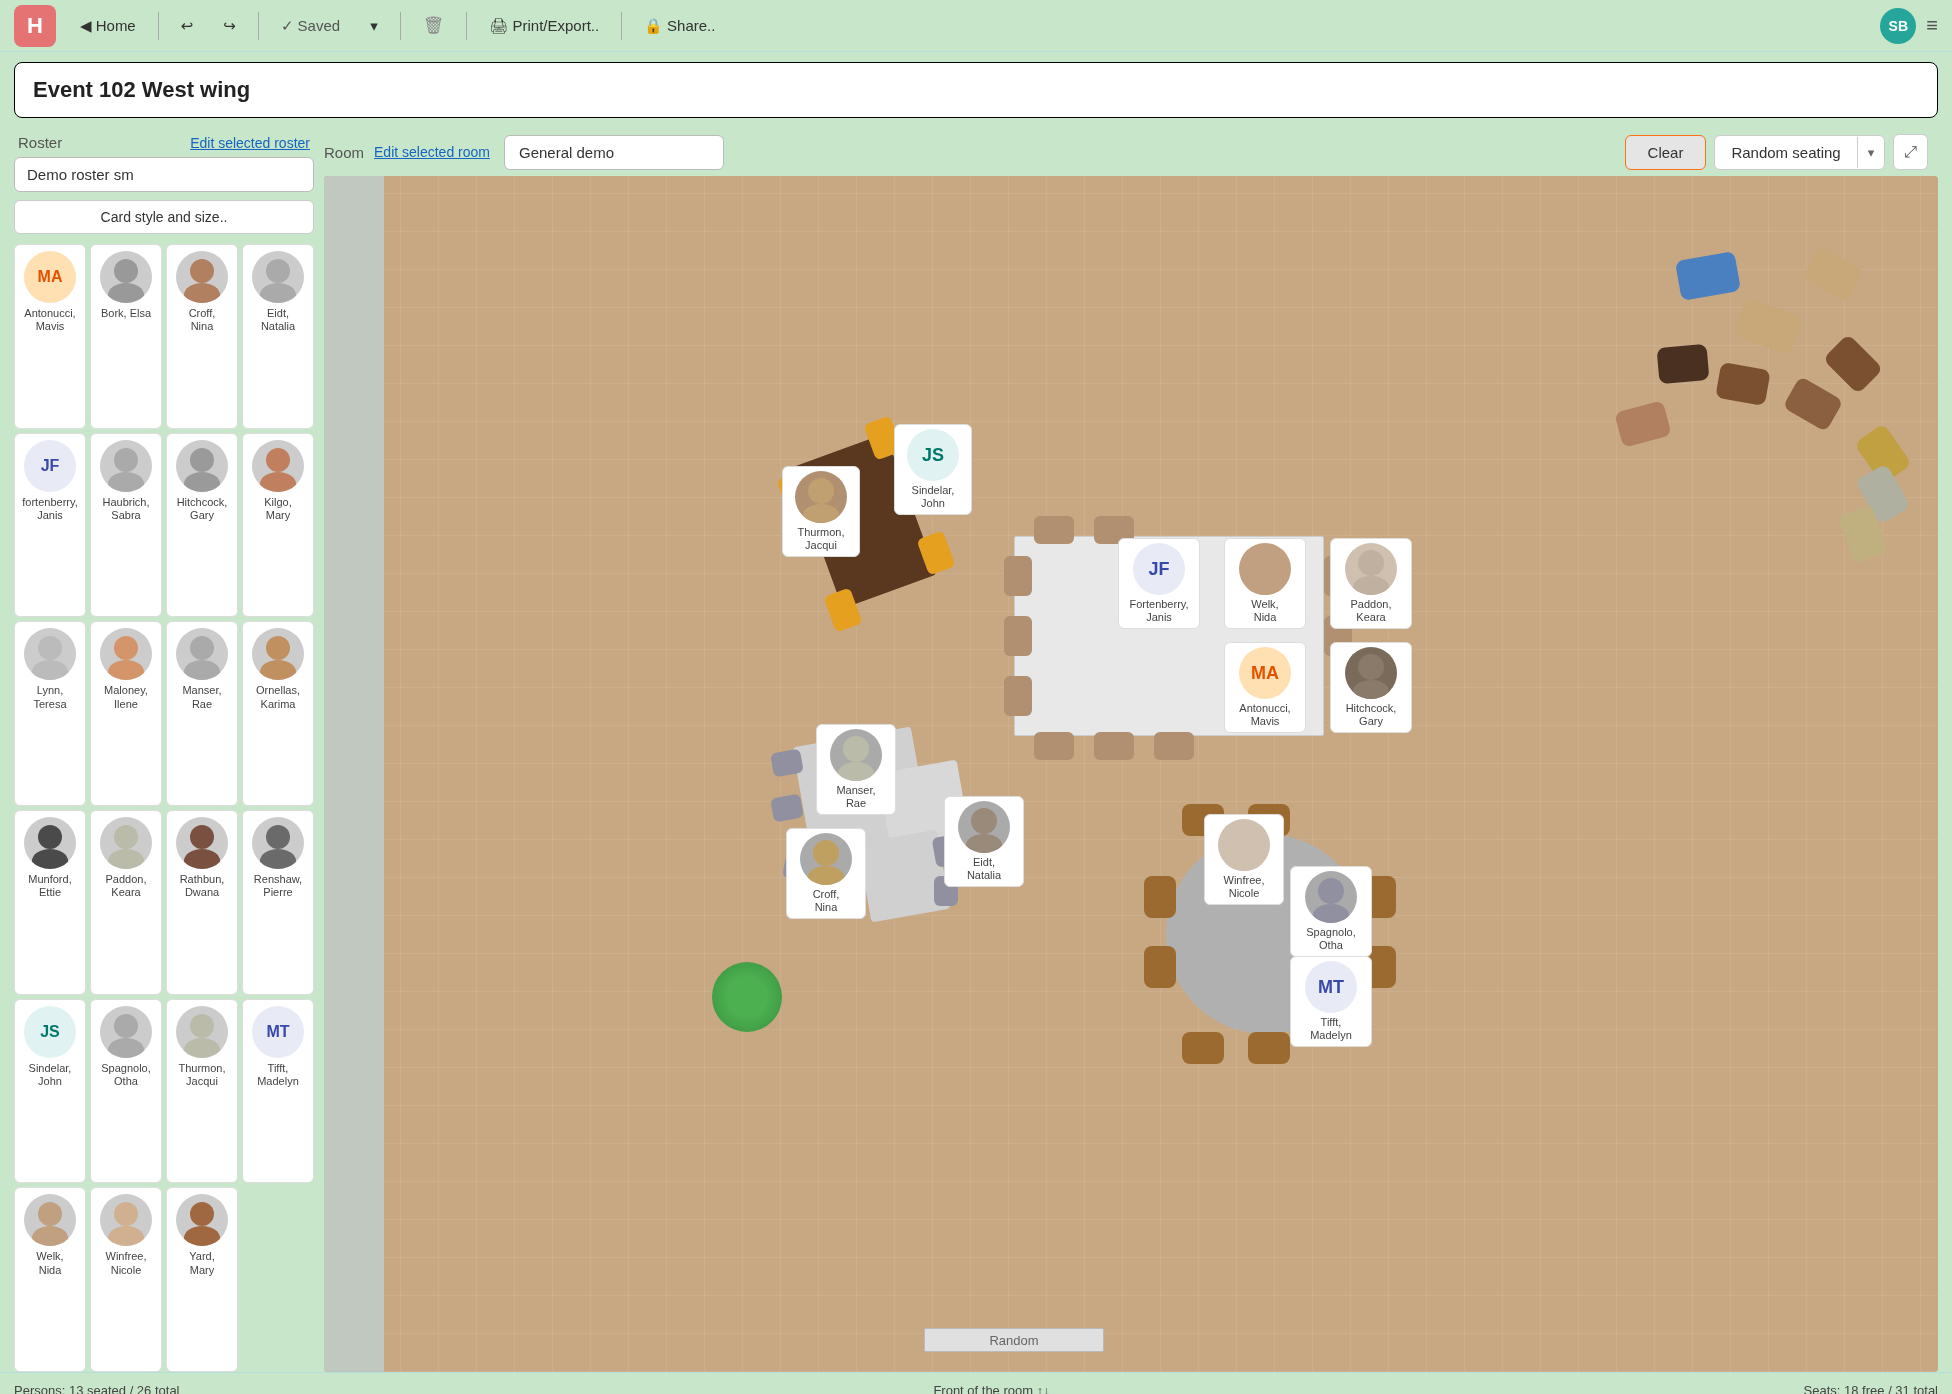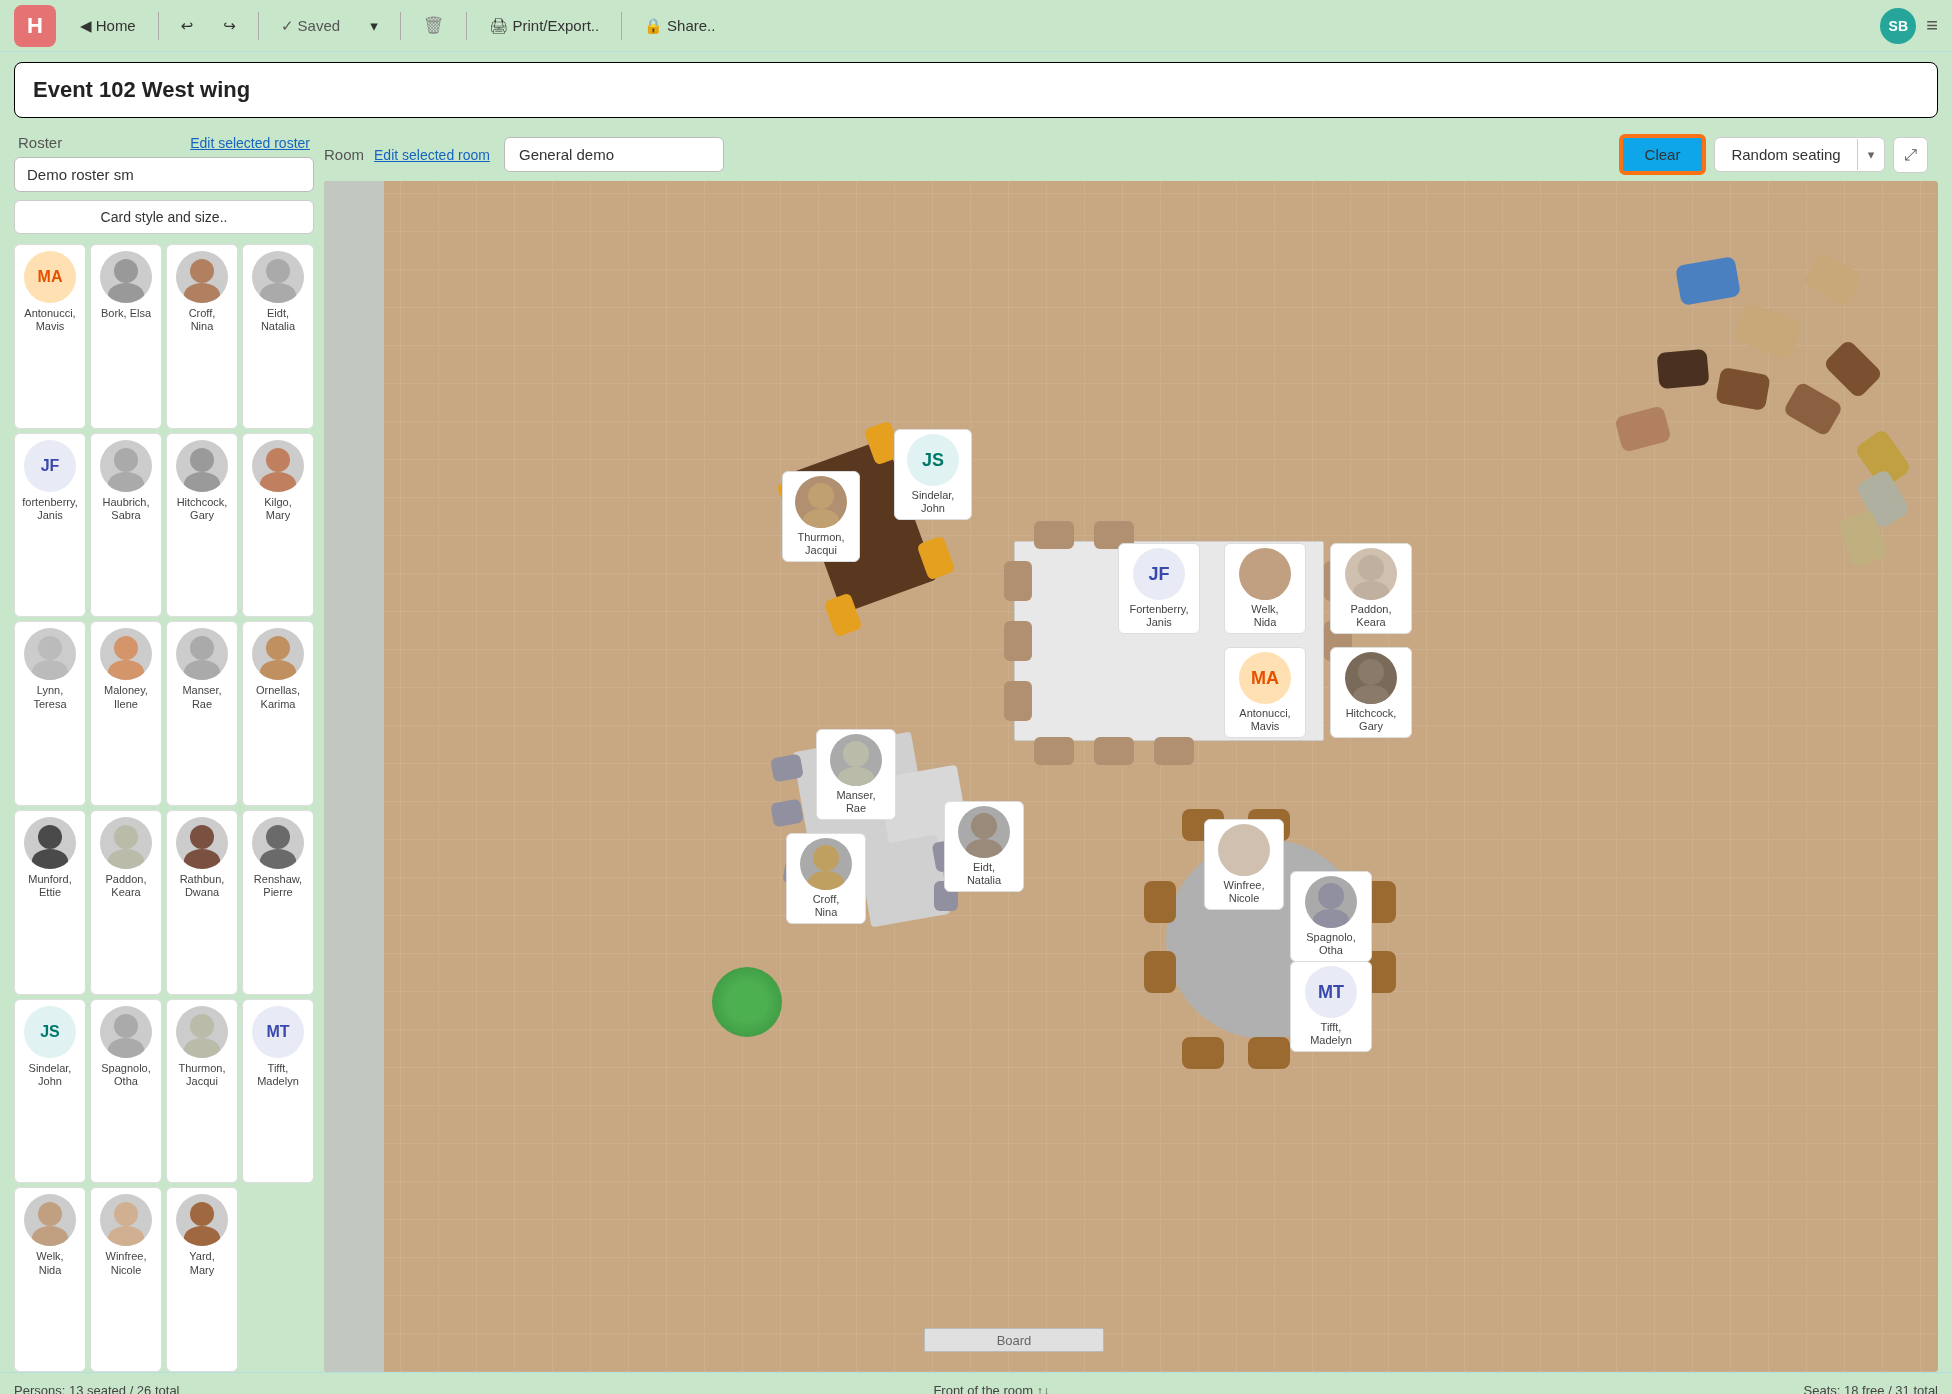--- a/index.html
+++ b/index.html
@@ -159,22 +159,22 @@
       font-size: 15px;
       color: #333;
       appearance: none;
       cursor: pointer;
       min-width: 220px;
     }
     .room-actions { margin-left: auto; display: flex; align-items: center; gap: 8px; }
     .action-btn {
       padding: 8px 22px;
       border-radius: 6px;
-      border: 4px solid #f97316;
-      background: #0ea5e9;
+      border: 1px solid #f97316;
+      background: #e5e5e5;
       font-size: 15px;
       color: #333;
       cursor: pointer;
       font-weight: 500;
     }
     .random-btn {
       display: flex; align-items: center; gap: 0;
       padding: 0;
       border-radius: 6px;
       border: 1px solid #ccc;
@@ -724,21 +724,21 @@
       </div>
 
       <div class="seat-card" style="left:966px; top:780px; width:82px;">
         <div class="seat-photo color-mt" style="font-size:18px; font-weight:bold;">MT</div>
         <span class="roster-name">Tifft,<br>Madelyn</span>
       </div>
 
       <div class="plant" style="left:388px; top:786px;"></div>
 
       <div class="board" style="left:600px; bottom:20px; width:180px; height:24px;">
-        <span>Board</span>
+        <span>Random</span>
       </div>
 
     </div>
   </div>
 </div>
 
 <div class="bottom-status">
   <span>Persons: 13 seated / 26 total</span>
   <span>Front of the room ↑↓</span>
   <span>Seats: 18 free / 31 total</span>

